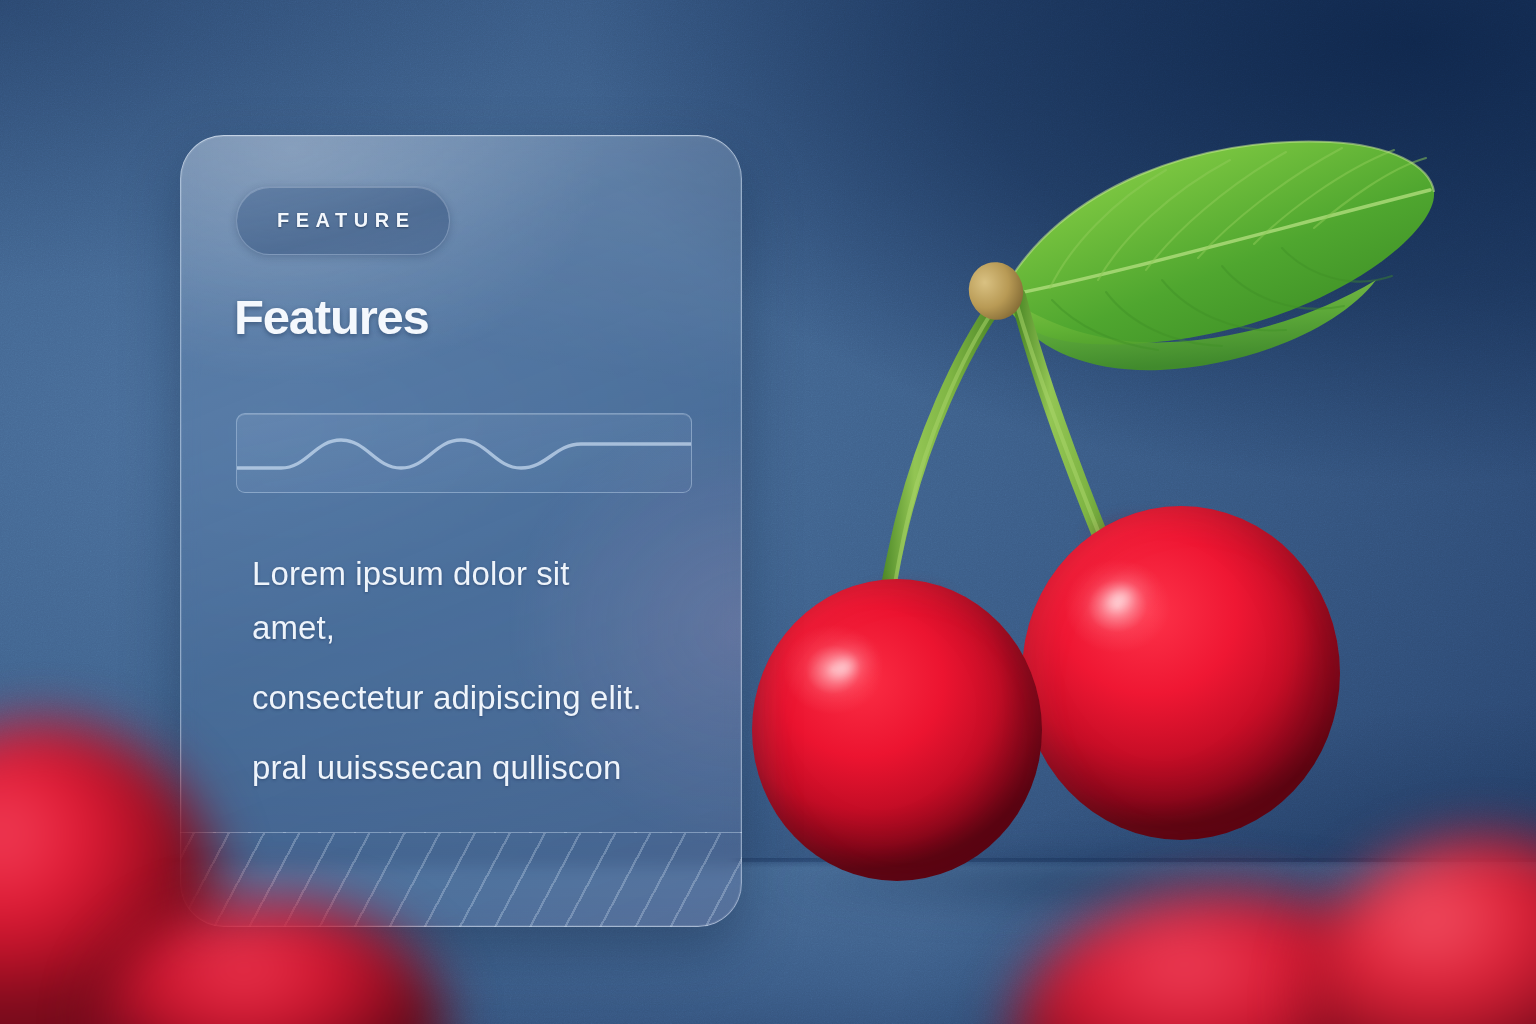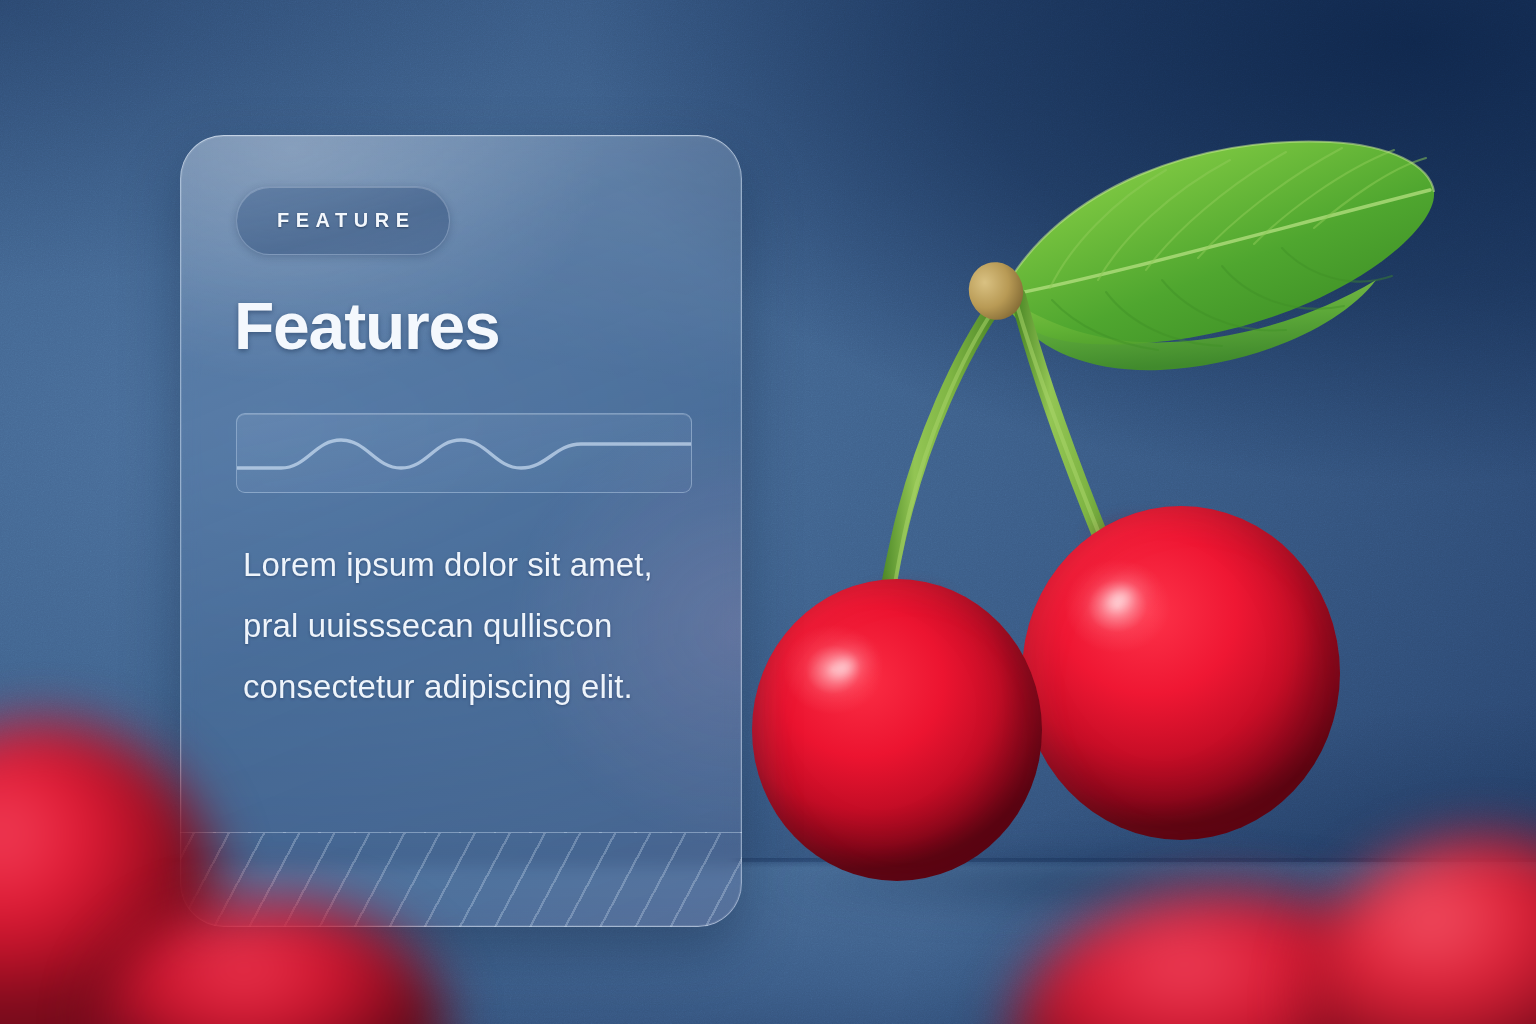--- a/index.html
+++ b/index.html
@@ -85,41 +85,41 @@
   }
   .badge-text{
     color:#f3f7fc;font-size:20px;font-weight:600;letter-spacing:6.5px;
     text-indent:6.5px;
     text-shadow:0 1px 2px rgba(10,24,50,.5);
   }
 
   
   .title{
     position:absolute;left:54px;top:158px;
-    color:#f4f8fd;font-size:66px;font-weight:700;letter-spacing:-1.2px;line-height:1;
+    color:#f4f8fd;font-size:49px;font-weight:700;letter-spacing:-1.2px;line-height:1;
     text-shadow:0 2px 5px rgba(12,30,62,.42);
   }
 
   
   .wave-panel{
     position:absolute;left:56px;top:278px;width:454px;height:78px;border-radius:9px;
     border:1.5px solid rgba(208,226,246,.38);
     background:linear-gradient(170deg, rgba(190,212,240,.12) 0%, rgba(140,170,212,.06) 100%);
     box-shadow:inset 0 1px 0 rgba(255,255,255,.18);
     overflow:hidden;
   }
   .wave-panel svg{position:absolute;left:0;top:0;}
 
   
   .body-copy{
     position:absolute;left:56px;top:396px;width:440px;
     color:#eef4fb;font-size:33px;line-height:54px;font-weight:400;letter-spacing:.1px;
     text-shadow:0 1px 3px rgba(12,30,62,.38);
   }
-  .body-copy p{margin:7px;}
+  .body-copy p{margin:16px;}
 
   
   .hatch{
     position:absolute;left:0;right:0;bottom:0;height:94px;
     background-image:repeating-linear-gradient(-62deg,
         rgba(226,240,255,.26) 0px, rgba(226,240,255,.26) 2.2px,
         rgba(226,240,255,0) 2.2px, rgba(226,240,255,0) 31px);
     border-top:1.4px solid rgba(216,232,250,.40);
   }
 
@@ -268,22 +268,22 @@
     <div class="wave-panel">
       <svg width="454" height="78">
         <path d="M0,54 L44,54 C70,54 78,26 104,26 C130,26 138,54 164,54
                  C190,54 198,26 224,26 C250,26 258,54 284,54
                  C310,54 318,30 344,30 L454,30" stroke="rgba(220,236,254,.62)" stroke-width="3.4" fill="none" stroke-linecap="round"></path>
       </svg>
     </div>
 
     <div class="body-copy">
       <p>Lorem ipsum dolor sit amet,</p>
+      <p>consectetur adipiscing elit.</p>
       <p>pral uuisssecan qulliscon</p>
-      <p>consectetur adipiscing elit.</p>
     </div>
 
     <div class="hatch"></div>
     <div class="card-border"></div>
   </div>
 
   <div class="blurcherry bc1"></div>
   <div class="blurcherry bc2"></div>
   <div class="blurcherry bc3"></div>
   <div class="blurcherry bc4"></div>

